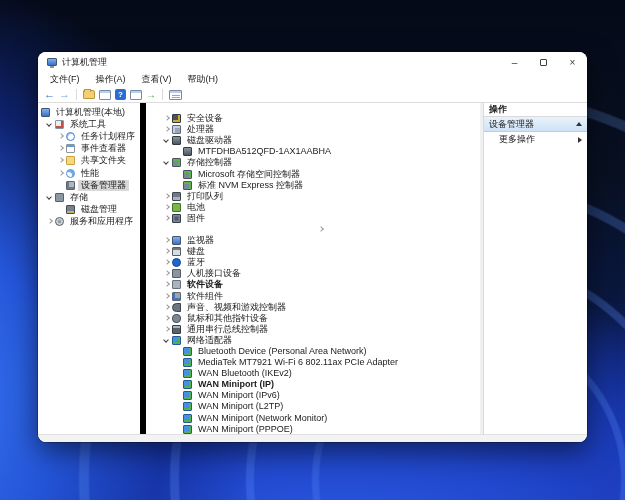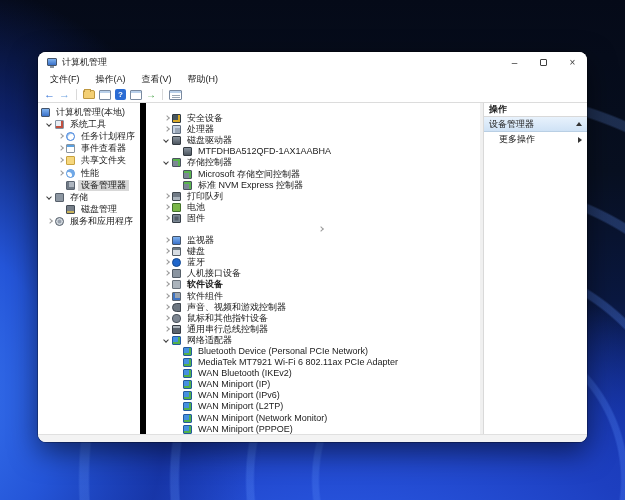--- a/index.html
+++ b/index.html
@@ -299,33 +299,33 @@
             <span class="tl">通用串行总线控制器</span>
           </div>
           <div class="tree-row dev-row" style="padding-left: 15px;">
             <span class="chev chev-down"></span>
             <span class="ti ti-network"></span>
             <span class="tl">网络适配器</span>
           </div>
           <div class="tree-row dev-row" style="padding-left: 26px;">
             <span class="chev "></span>
             <span class="ti ti-network"></span>
-            <span class="tl">Bluetooth Device (Personal PCIe Network)</span>
+            <span class="tl">Bluetooth Device (Personal Area Network)</span>
           </div>
           <div class="tree-row dev-row" style="padding-left: 26px;">
             <span class="chev "></span>
             <span class="ti ti-network"></span>
             <span class="tl">MediaTek MT7921 Wi-Fi 6 802.11ax PCIe Adapter</span>
           </div>
           <div class="tree-row dev-row" style="padding-left: 26px;">
             <span class="chev "></span>
             <span class="ti ti-network"></span>
             <span class="tl">WAN Bluetooth (IKEv2)</span>
           </div>
-          <div class="tree-row dev-row" style="padding-left: 26px;">
+          <div class="tree-row dev-row" style="padding-left: 26px; font-weight: bold;">
             <span class="chev "></span>
             <span class="ti ti-network"></span>
             <span class="tl">WAN Miniport (IP)</span>
           </div>
           <div class="tree-row dev-row" style="padding-left: 26px;">
             <span class="chev "></span>
             <span class="ti ti-network"></span>
             <span class="tl">WAN Miniport (IPv6)</span>
           </div>
           <div class="tree-row dev-row" style="padding-left: 26px;">

